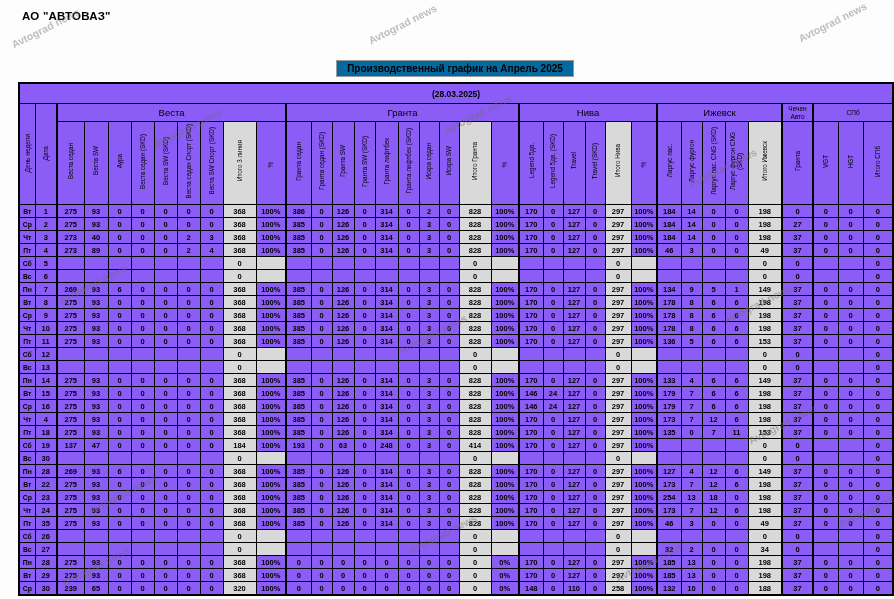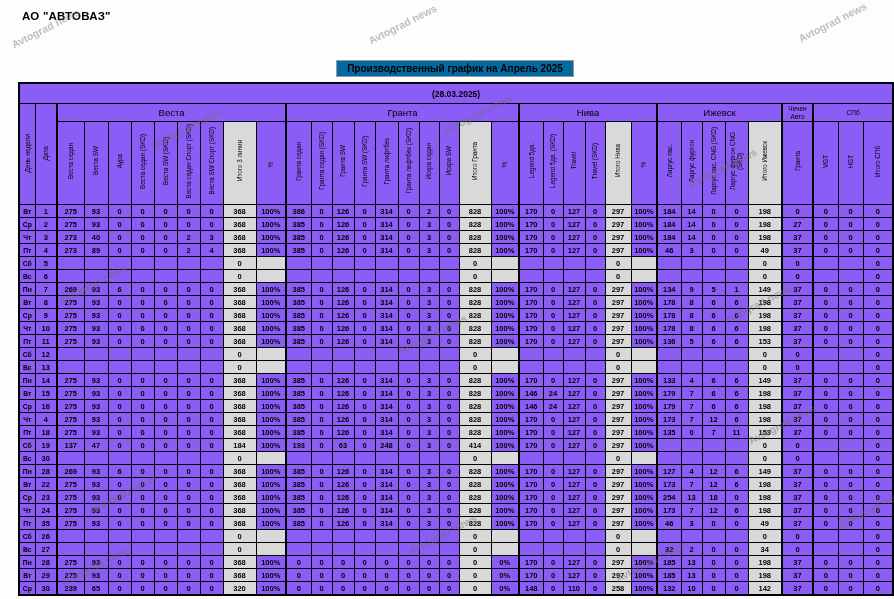--- a/index.html
+++ b/index.html
@@ -1257,21 +1257,21 @@
           <td class=" gl">148</td>
           <td class="">0</td>
           <td class="">110</td>
           <td class="">0</td>
           <td class="shade">258</td>
           <td class="">100%</td>
           <td class=" gl">132</td>
           <td class="">10</td>
           <td class="">0</td>
           <td class="">0</td>
-          <td class="shade">142</td>
+          <td class="shade">188</td>
           <td class=" gl">37</td>
           <td class=" gl">0</td>
           <td class="">0</td>
           <td class="">0</td>
         </tr>
       </tbody>
     </table>
 
 </div>
 

